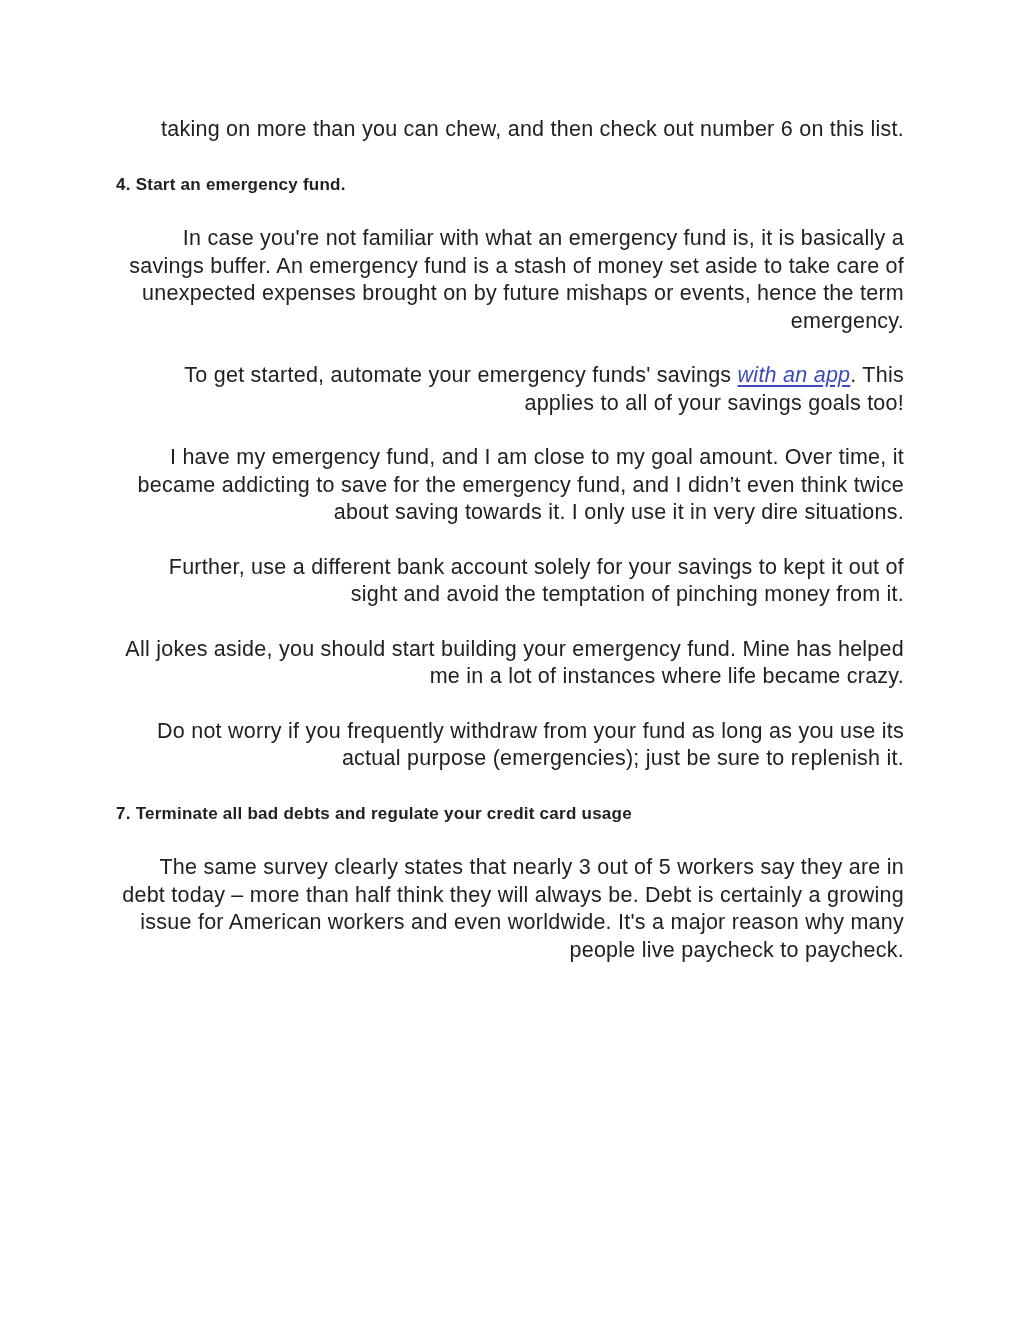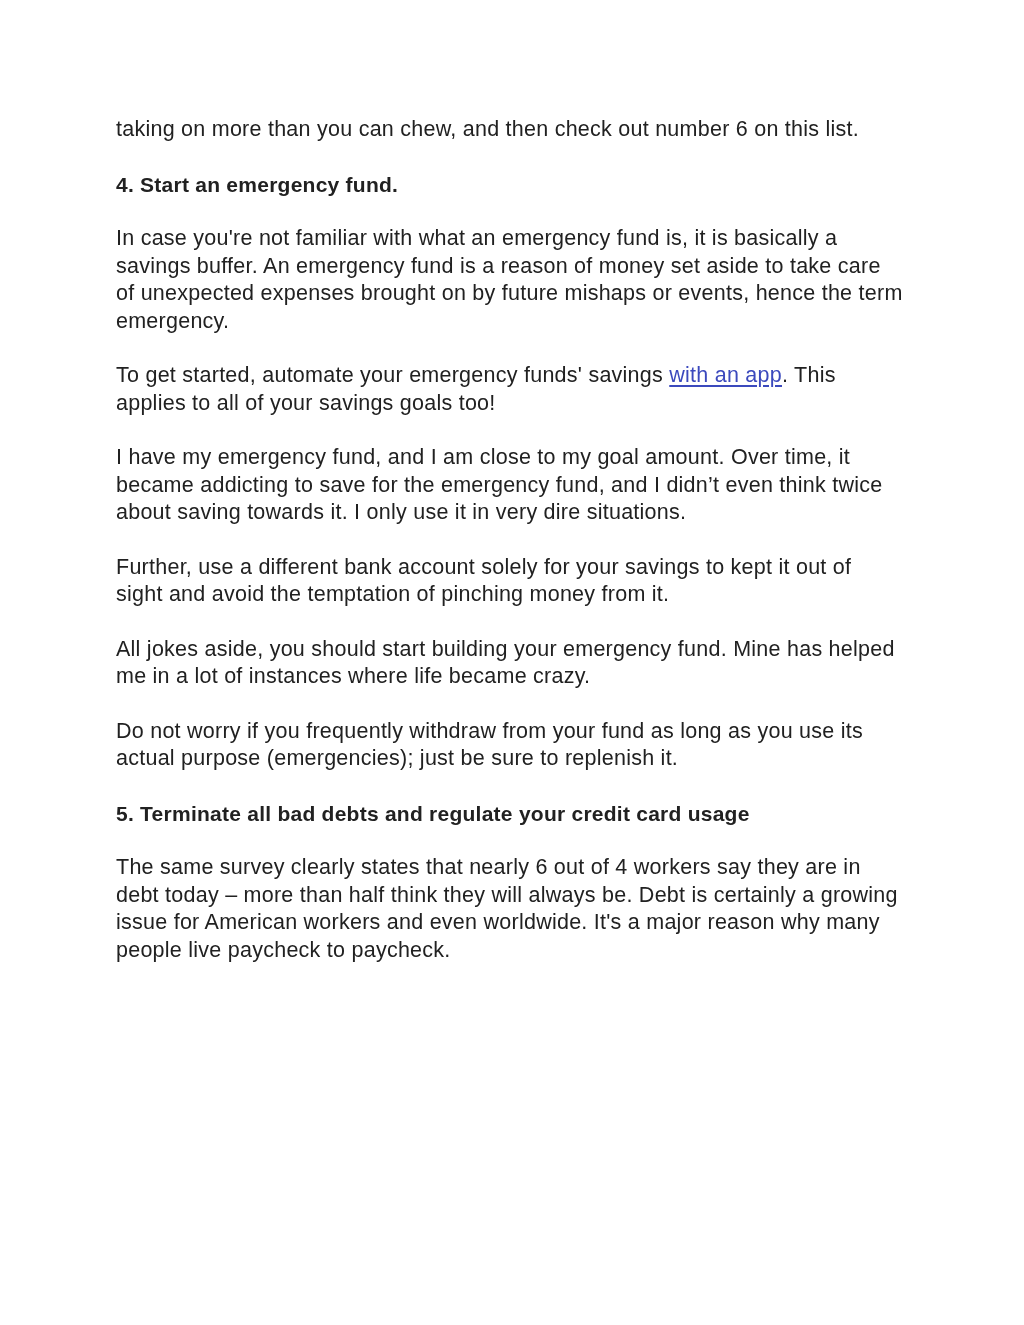--- a/index.html
+++ b/index.html
@@ -17,43 +17,45 @@
     font-family: "Liberation Sans", "DejaVu Sans", sans-serif;
     font-size: 21.5px;
     line-height: 27.5px;
     letter-spacing: 0.25px;
     color: var(--text-color, #212121);
     overflow: hidden;
   }
   .paragraph {
     margin: 0 0 27px 0;
     font-weight: 400;
+    text-align: right;
   }
   .heading {
     margin: 0 0 27px 0;
-    font-size: 21px;
+    font-size: 17px;
     line-height: 27.5px;
     font-weight: 700;
   }
   a.link {
     color: var(--link-color, #3b49bd);
     text-decoration: underline;
     text-underline-offset: 3px;
     cursor: pointer;
+    font-style: italic;
   }
 </style>
 </head>
 <body>
 
 <div class="page">
   <div id="content">
       <p class="paragraph">taking on more than you can chew, and then check out number 6 on this list.</p>
       <h2 class="heading">4. Start an emergency fund.</h2>
-      <p class="paragraph">In case you're not familiar with what an emergency fund is, it is basically a savings buffer. An emergency fund is a reason of money set aside to take care of unexpected expenses brought on by future mishaps or events, hence the term emergency.</p>
+      <p class="paragraph">In case you're not familiar with what an emergency fund is, it is basically a savings buffer. An emergency fund is a stash of money set aside to take care of unexpected expenses brought on by future mishaps or events, hence the term emergency.</p>
       <p class="paragraph"><span>To get started, automate your emergency funds' savings </span><a href="#" class="link">with an app</a><span>. This applies to all of your savings goals too!</span></p>
       <p class="paragraph">I have my emergency fund, and I am close to my goal amount. Over time, it became addicting to save for the emergency fund, and I didn’t even think twice about saving towards it. I only use it in very dire situations.</p>
       <p class="paragraph">Further, use a different bank account solely for your savings to kept it out of sight and avoid the temptation of pinching money from it.</p>
       <p class="paragraph">All jokes aside, you should start building your emergency fund. Mine has helped me in a lot of instances where life became crazy.</p>
       <p class="paragraph">Do not worry if you frequently withdraw from your fund as long as you use its actual purpose (emergencies); just be sure to replenish it.</p>
-      <h2 class="heading">5. Terminate all bad debts and regulate your credit card usage</h2>
-      <p class="paragraph">The same survey clearly states that nearly 6 out of 4 workers say they are in debt today – more than half think they will always be. Debt is certainly a growing issue for American workers and even worldwide. It's a major reason why many people live paycheck to paycheck.</p>
+      <h2 class="heading">7. Terminate all bad debts and regulate your credit card usage</h2>
+      <p class="paragraph">The same survey clearly states that nearly 3 out of 5 workers say they are in debt today – more than half think they will always be. Debt is certainly a growing issue for American workers and even worldwide. It's a major reason why many people live paycheck to paycheck.</p>
     </div>
 </div>
 
 </body></html>

